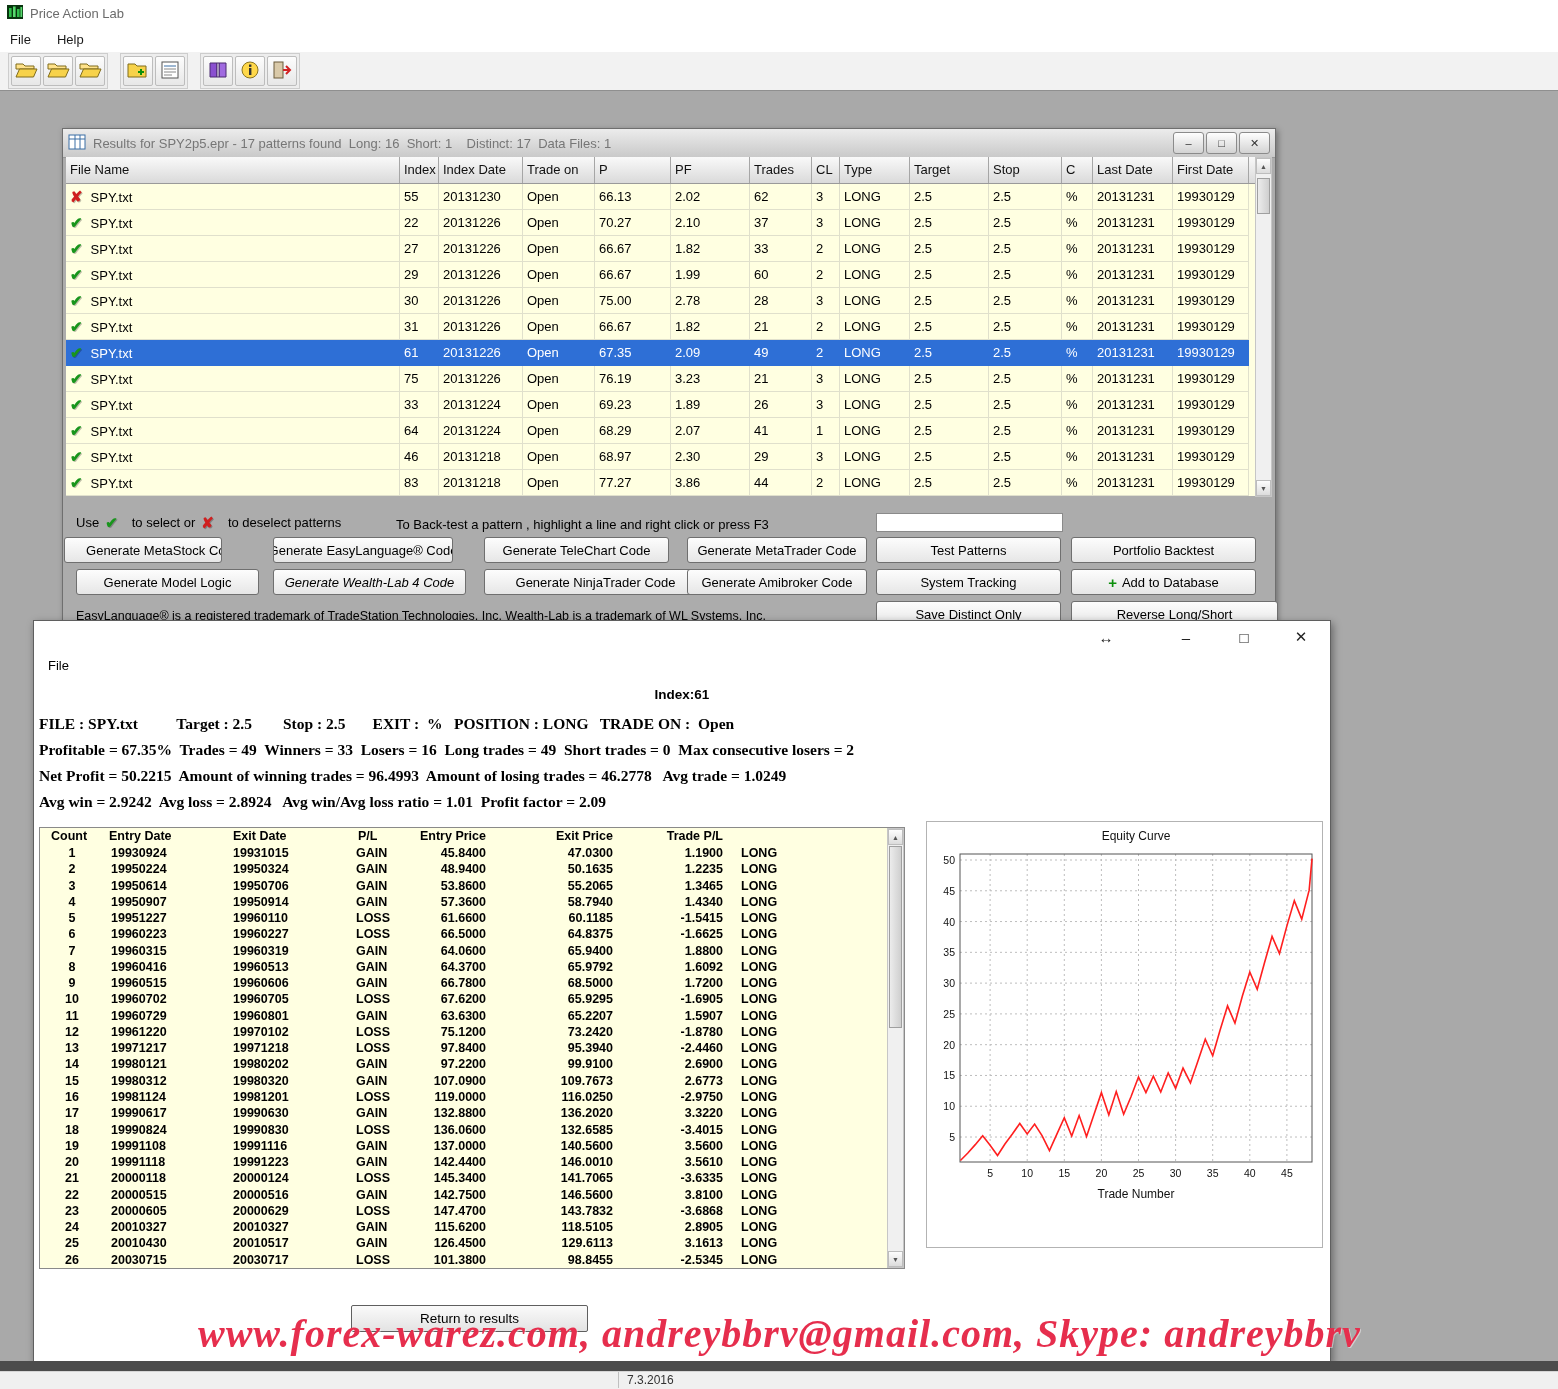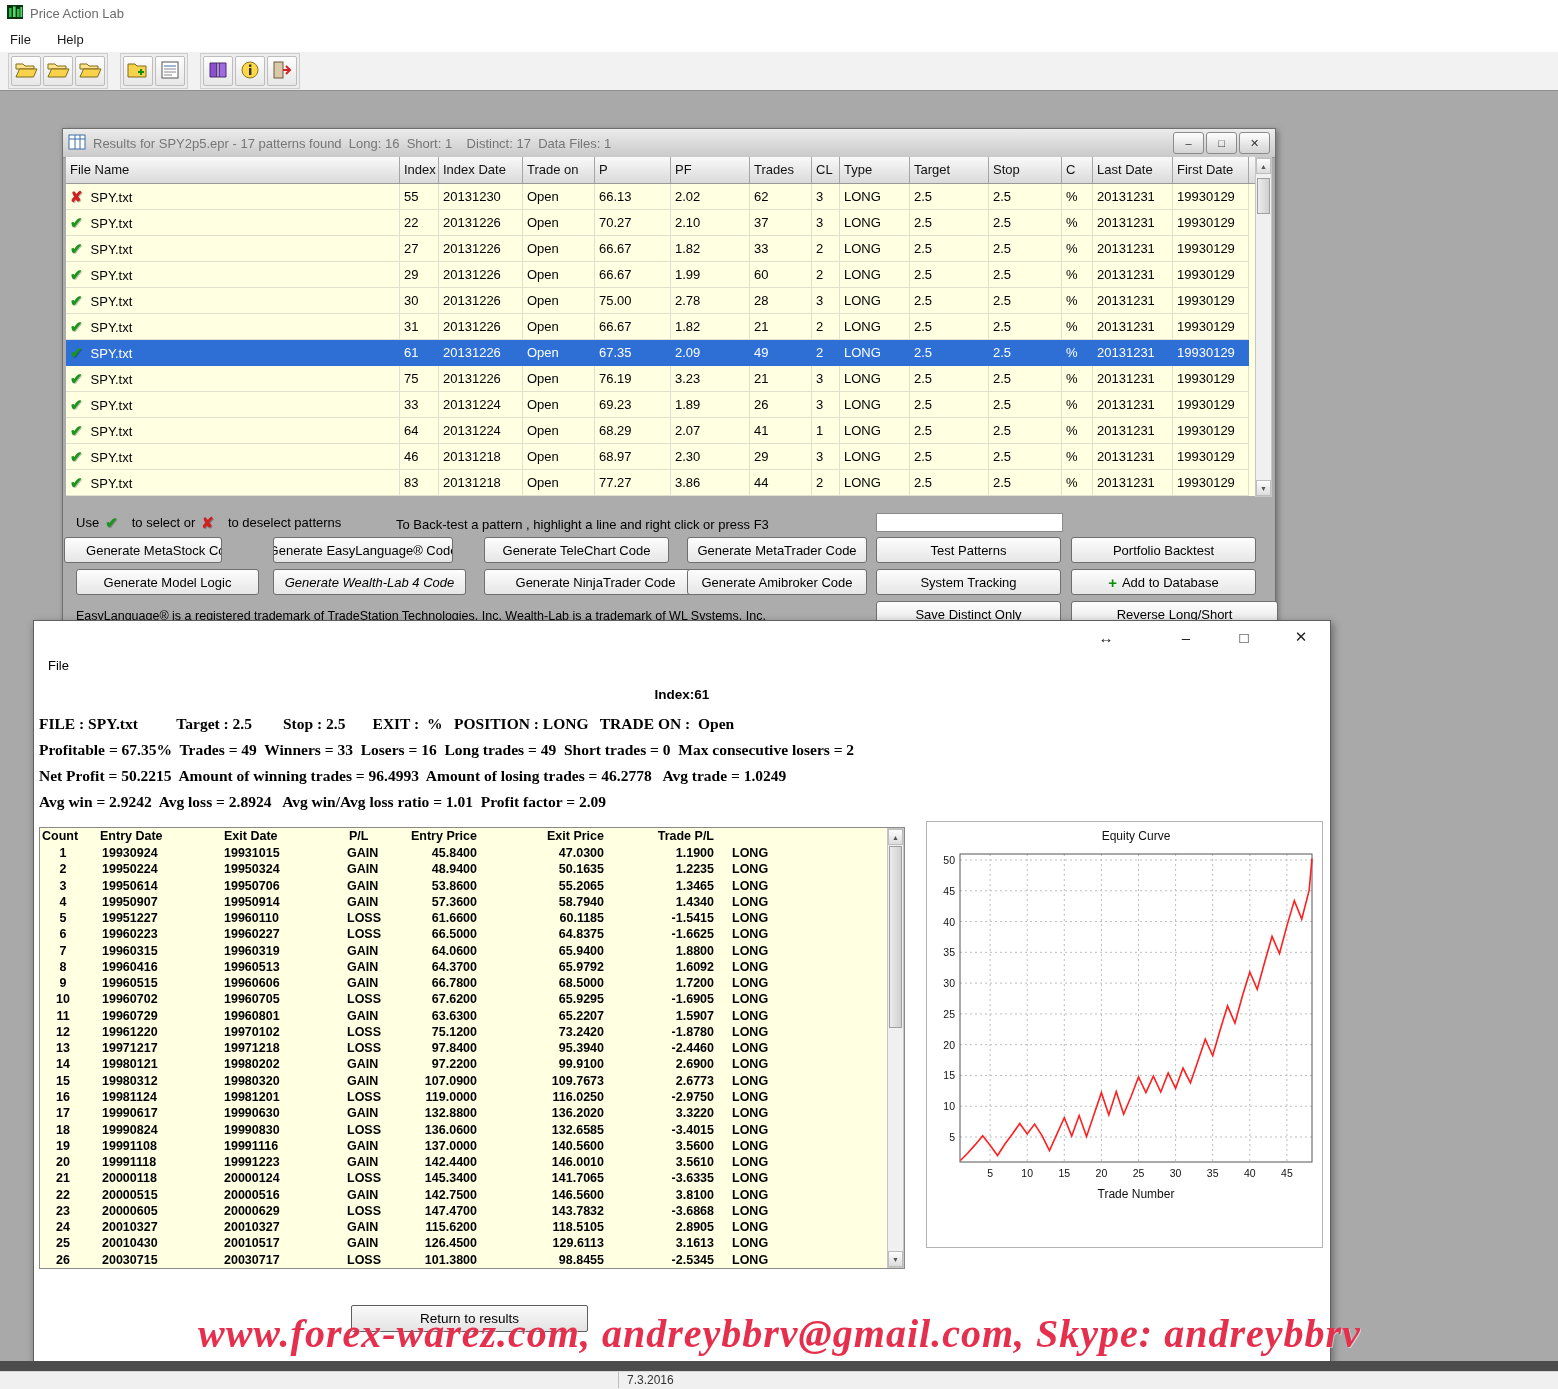--- a/index.html
+++ b/index.html
@@ -71,21 +71,21 @@
     justify-content:center;font-size:15px;color:#222;}
   .bt-menubar{position:absolute;left:0;top:32px;right:0;height:24px;background:#fff;
     display:flex;align-items:center;padding-left:14px;}
   .bt-index{position:absolute;left:0;right:0;top:66px;text-align:center;font-weight:bold;font-size:13.5px;}
   .bt-stats{position:absolute;left:5px;top:90px;font-family:"Liberation Serif",serif;
     font-weight:bold;font-size:15.5px;}
   .stat-line{white-space:pre;height:26px;line-height:26px;}
 
   .bt-table{position:absolute;left:5px;top:206px;width:866px;height:442px;background:#ffffe1;
     border:1px solid #8a8a8a;box-sizing:border-box;overflow:hidden;}
-  .bt-grid{display:grid;grid-template-columns:46px 138px 123px 40px 90px 127px 110px 66px;}
+  .bt-grid{display:grid;grid-template-columns:46px 138px 123px 40px 90px 127px 110px 66px;padding-left:9px;}
   .bt-head{height:17px;line-height:17px;font-weight:bold;font-size:12.5px;}
   .bt-row{height:16.27px;line-height:16.27px;font-weight:bold;font-size:12.5px;}
   .bc,.bh{white-space:nowrap;overflow:hidden;}
   .bh1{padding-left:2px;} .bh2{padding-left:14px;} .bh4{padding-left:2px;}
   .bh5,.bh6,.bh7{text-align:right;}
   .bc1{text-align:center;} .bc2{padding-left:16px;}
   .bc5,.bc6,.bc7{text-align:right;} .bc8{padding-left:18px;}
   .bt-scroll{right:0;top:0;height:440px;}
 
   .chart-panel{position:absolute;left:892px;top:200px;width:397px;height:427px;background:#fff;

